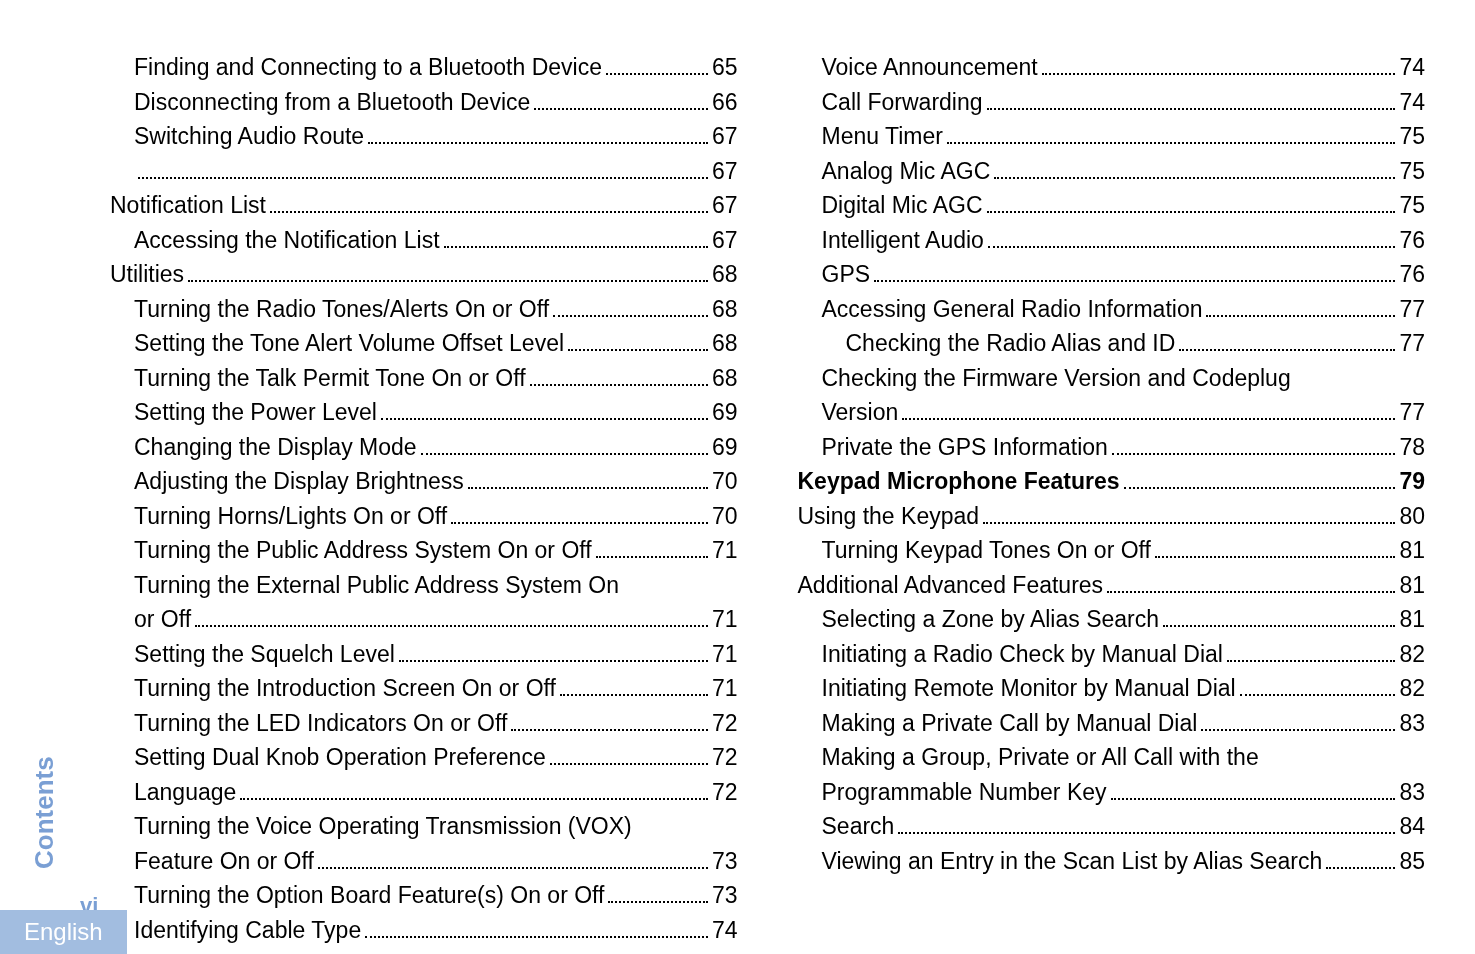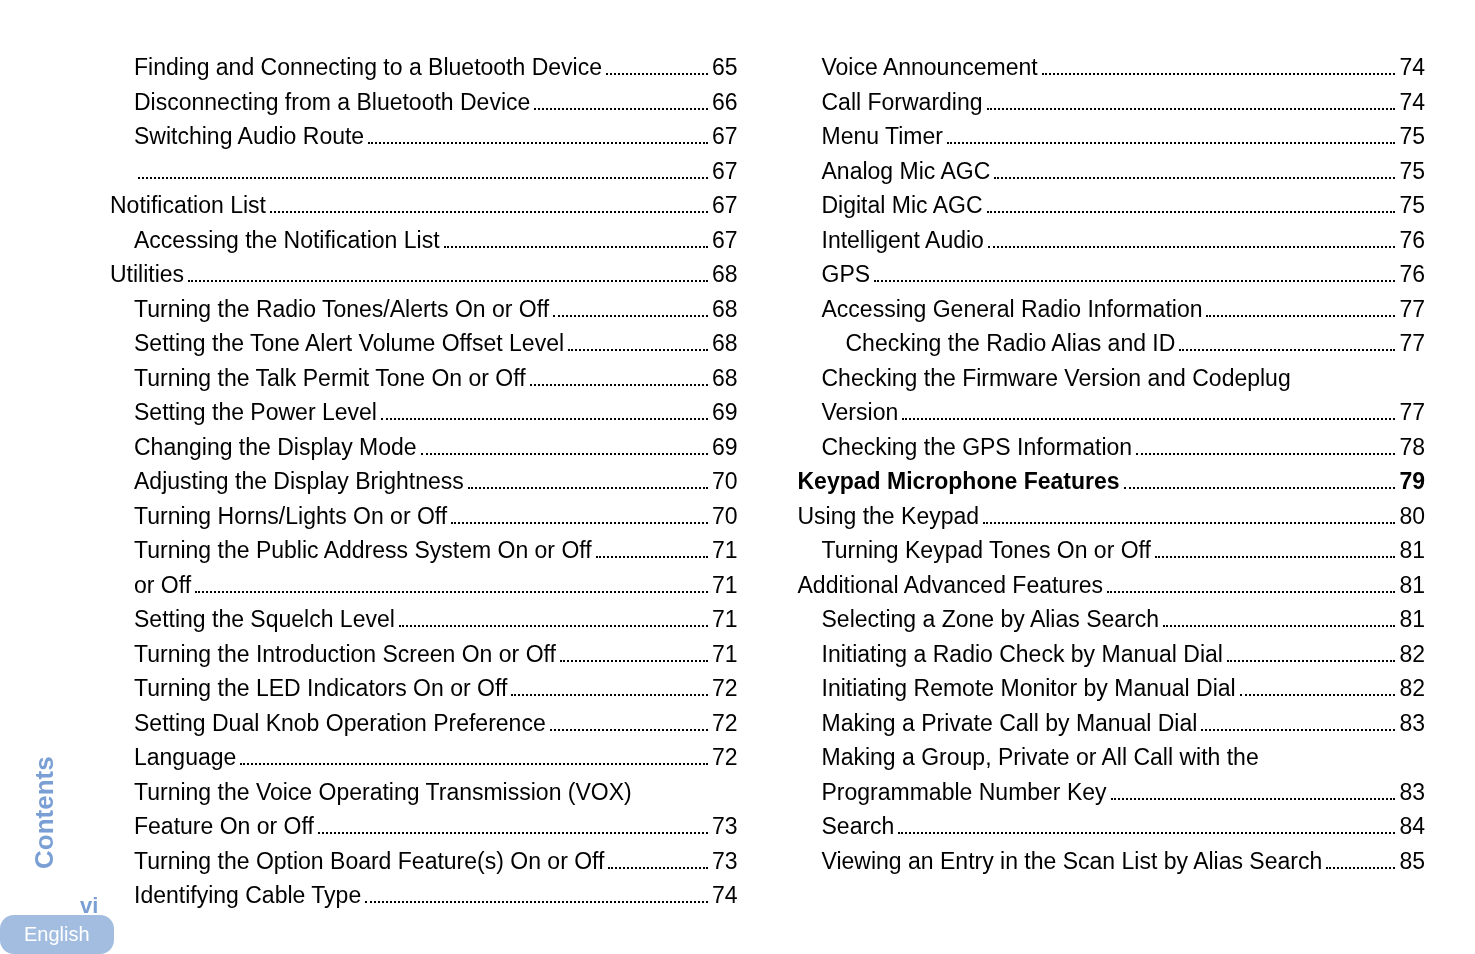--- a/index.html
+++ b/index.html
@@ -29,23 +29,22 @@
     font-weight: bold;
     font-size: 22px;
     margin-left: 20px;
   }
   .lang-tab {
     position: absolute;
     left: 0;
     bottom: 0;
     background: #a2bde0;
     color: #fff;
-    font-size: 20px;
+    font-size: 24px;
     padding: 8px 24px;
-    border-radius: 14px;
   }
   .columns {
     position: absolute;
     top: 50px;
     left: 110px;
     right: 50px;
     bottom: 70px;
     display: grid;
     grid-template-columns: 1fr 1fr;
     column-gap: 60px;
@@ -149,20 +148,21 @@
       <div class="entry ind1">
         <span class="label">Turning Horns/Lights On or Off</span>
         <span class="dots"></span>
         <span class="page">70</span>
       </div>
       <div class="entry ind1">
         <span class="label">Turning the Public Address System On or Off</span>
         <span class="dots"></span>
         <span class="page">71</span>
       </div>
+      <div class="ind1">Turning the External Public Address System On</div>
       <div class="entry ind1">
         <span class="label">or Off</span>
         <span class="dots"></span>
         <span class="page">71</span>
       </div>
       <div class="entry ind1">
         <span class="label">Setting the Squelch Level</span>
         <span class="dots"></span>
         <span class="page">71</span>
       </div>
@@ -249,21 +249,21 @@
         <span class="dots"></span>
         <span class="page">77</span>
       </div>
       <div class="ind1">Checking the Firmware Version and Codeplug</div>
       <div class="entry ind1">
         <span class="label">Version</span>
         <span class="dots"></span>
         <span class="page">77</span>
       </div>
       <div class="entry ind1">
-        <span class="label">Checking the GPS Information</span>
+        <span class="label">Private the GPS Information</span>
         <span class="dots"></span>
         <span class="page">78</span>
       </div>
       <div class="entry ind0 bold">
         <span class="label">Keypad Microphone Features</span>
         <span class="dots"></span>
         <span class="page">79</span>
       </div>
       <div class="entry ind0">
         <span class="label">Using the Keypad</span>

